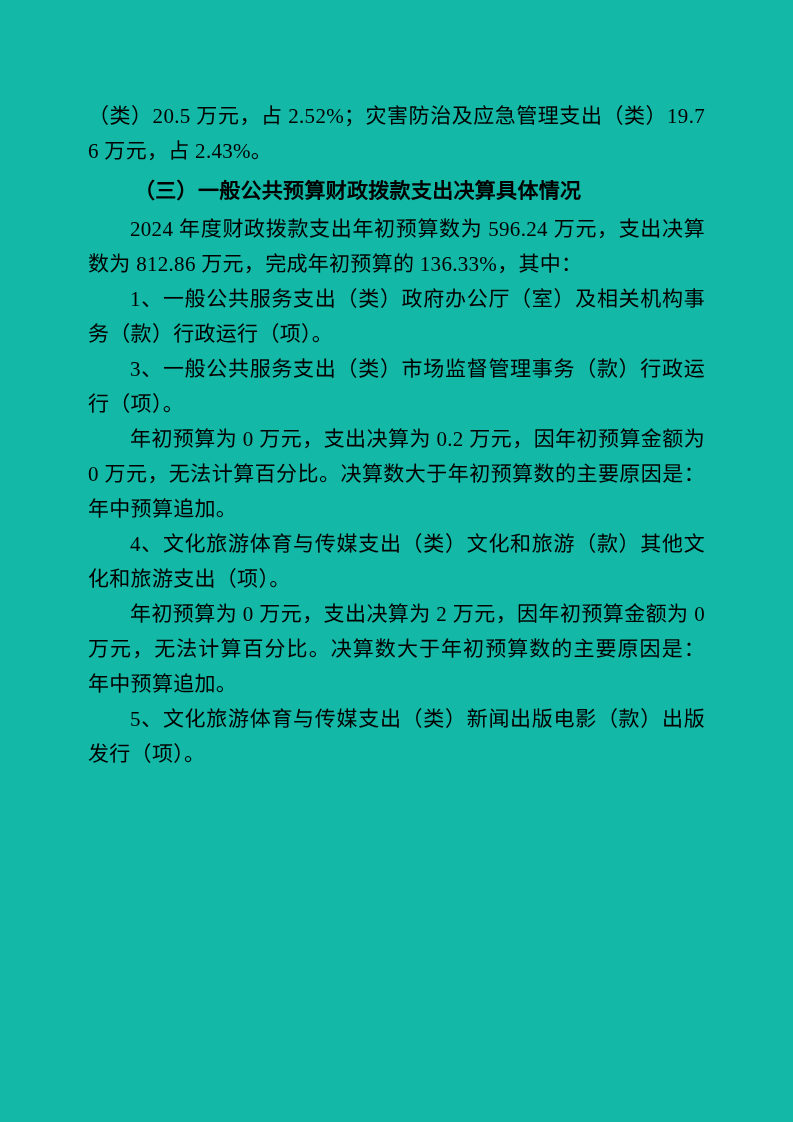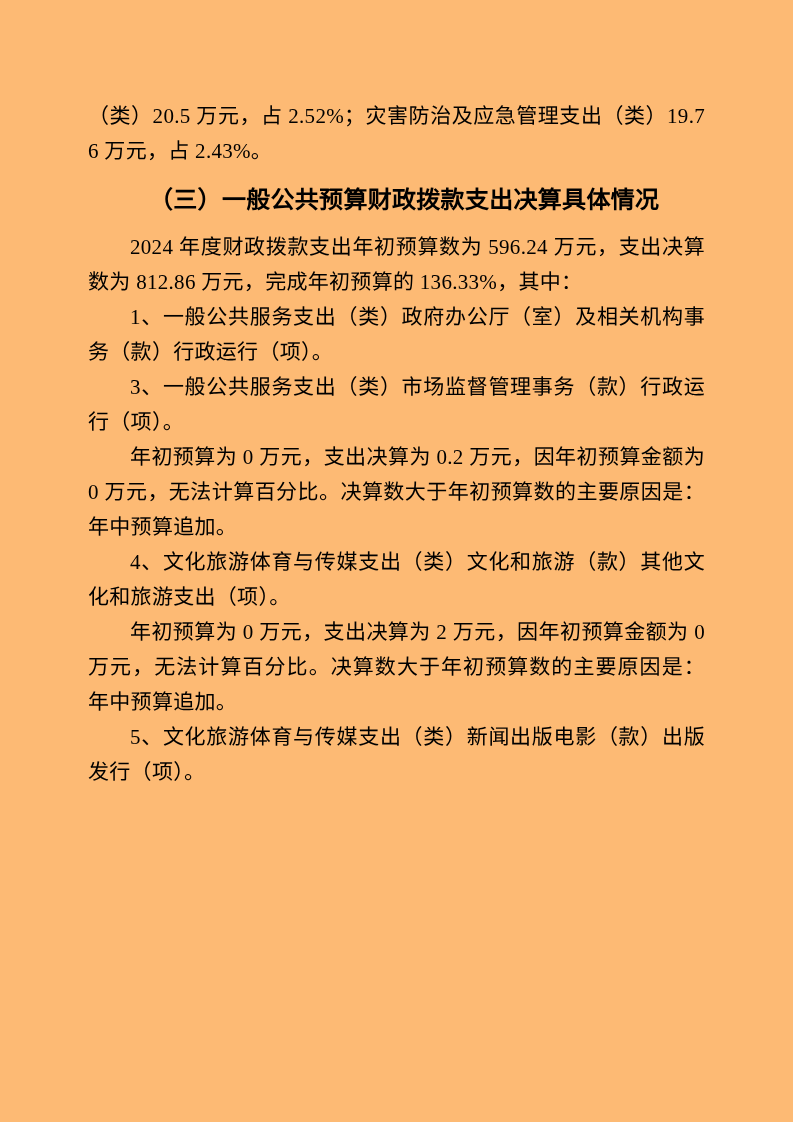--- a/index.html
+++ b/index.html
@@ -5,21 +5,21 @@
   html, body {
     margin: 0;
     padding: 0;
     background: #ffffff;
   }
   .page {
     position: relative;
     width: 793px;
     height: 1122px;
     margin: 0 auto;
-    background: #fdba74;
+    background: #14b8a6;
     color: #000000;
     overflow: hidden;
     box-sizing: border-box;
     padding: 99px 36px 0 88px;
   }
   .doc-body {
     width: 617px;
   }
   .para {
     margin: 0;
@@ -28,24 +28,24 @@
     line-height: 35px;
     text-align: justify;
     text-indent: 2em;
     letter-spacing: 0.3px;
     word-break: break-all;
   }
   .para.no-indent {
     text-indent: 0;
   }
   .heading {
-    margin: 13px;
+    margin: 4px;
     font-family: "Liberation Sans", "DejaVu Sans", sans-serif;
     font-weight: 700;
-    font-size: 24px;
+    font-size: 21px;
     line-height: 35px;
     text-align: justify;
     text-indent: 2em;
     letter-spacing: 0.3px;
     word-break: break-all;
   }
 </style>
 </head>
 <body>
 

